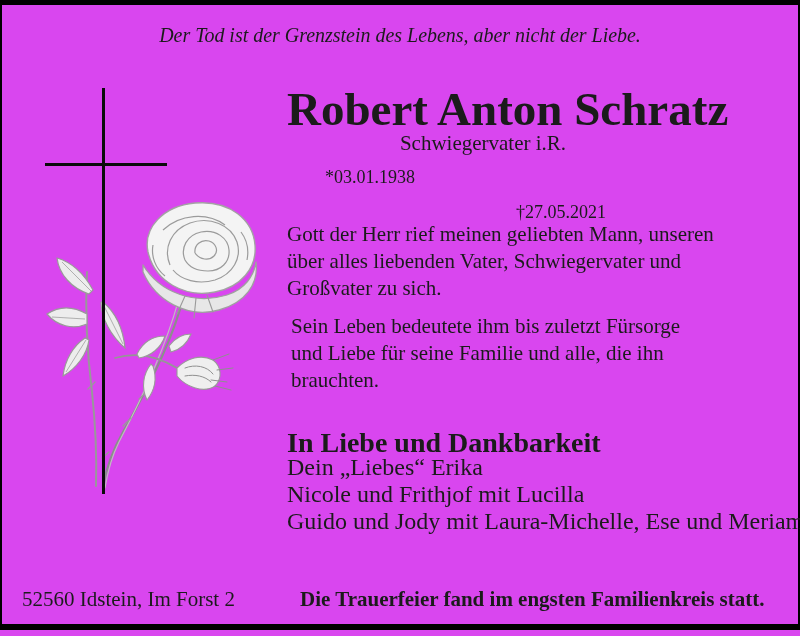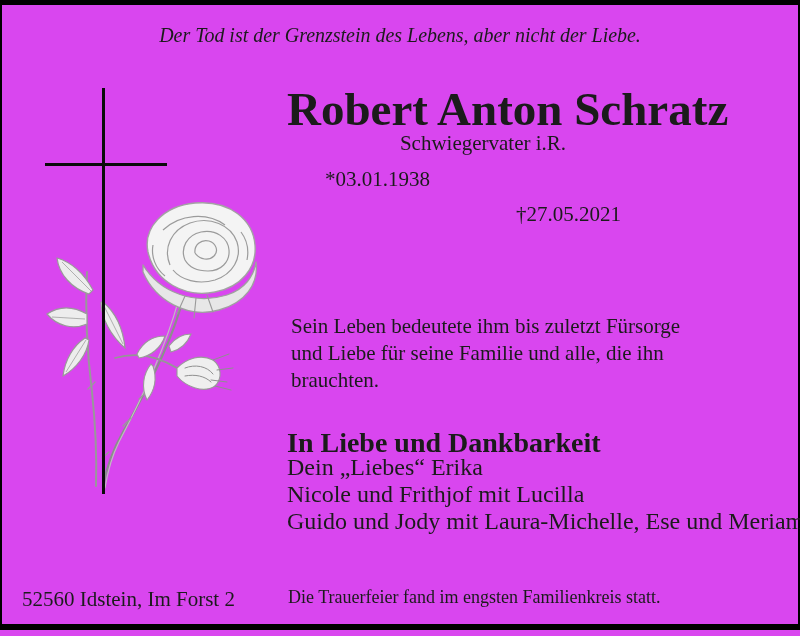--- a/index.html
+++ b/index.html
@@ -37,37 +37,37 @@
 
   .header-block { position:absolute; left:287px; top:0; width:392px; }
   .deceased-name {
     position:absolute; left:0; top:82px; width:392px;
     text-align:center; font-weight:bold; font-size:47px; white-space:nowrap;
   }
   .deceased-title {
     position:absolute; left:0; top:131px; width:392px;
     text-align:center; font-size:21px; white-space:nowrap;
   }
-  .date { position:absolute; top:167px; font-size:21px; white-space:nowrap; }
+  .date { position:absolute; top:167px; font-size:18px; white-space:nowrap; }
   .date-birth { left:38px; }
   .date-death { left:229px;margin-top:35px; }
 
   .body-block { position:absolute; left:287px; font-size:21px; line-height:27px; }
   .para1 { top:221px; }
   .para2 { top:313px; left:291px; }
   .line { white-space:nowrap; }
 
   .farewell-heading {
     position:absolute; left:287px; top:427px;
     font-weight:bold; font-size:28px; white-space:nowrap;
   }
   .mourners { position:absolute; left:287px; top:454px; font-size:24px; line-height:27px; }
 
   .footer-address { position:absolute; left:22px;  top:587px; font-size:21px; white-space:nowrap; }
-  .footer-note    { position:absolute; left:288px; top:587px; font-size:18px; white-space:nowrap; }
+  .footer-note    { position:absolute; left:300px; top:587px; font-size:21px; white-space:nowrap;font-weight:bold; }
 </style>
 </head>
 <body>
 
 <div class="page">
 
   <div class="frame"></div>
 
   <div class="epigraph">Der Tod ist der Grenzstein des Lebens, aber nicht der Liebe.</div>
 
@@ -126,20 +126,25 @@
     <div class="cross-h"></div>
   </div>
 
   <div class="header-block">
     <div class="deceased-name">Robert Anton Schratz</div>
     <div class="deceased-title">Schwiegervater i.R.</div>
     <div class="date date-birth">*03.01.1938</div>
     <div class="date date-death">†27.05.2021</div>
   </div>
 
+  <div class="body-block para1">
+    <div class="line">Gott der Herr rief meinen geliebten Mann, unseren</div>
+    <div class="line">über alles liebenden Vater, Schwiegervater und</div>
+    <div class="line">Großvater zu sich.</div>
+  </div>
   <div class="body-block para2">
     <div class="line">Sein Leben bedeutete ihm bis zuletzt Fürsorge</div>
     <div class="line">und Liebe für seine Familie und alle, die ihn</div>
     <div class="line">brauchten.</div>
   </div>
 
   <div class="farewell-heading">In Liebe und Dankbarkeit</div>
   <div class="mourners">
     <div class="line">Dein „Liebes“ Erika</div>
     <div class="line">Nicole und Frithjof mit Lucilla</div>

